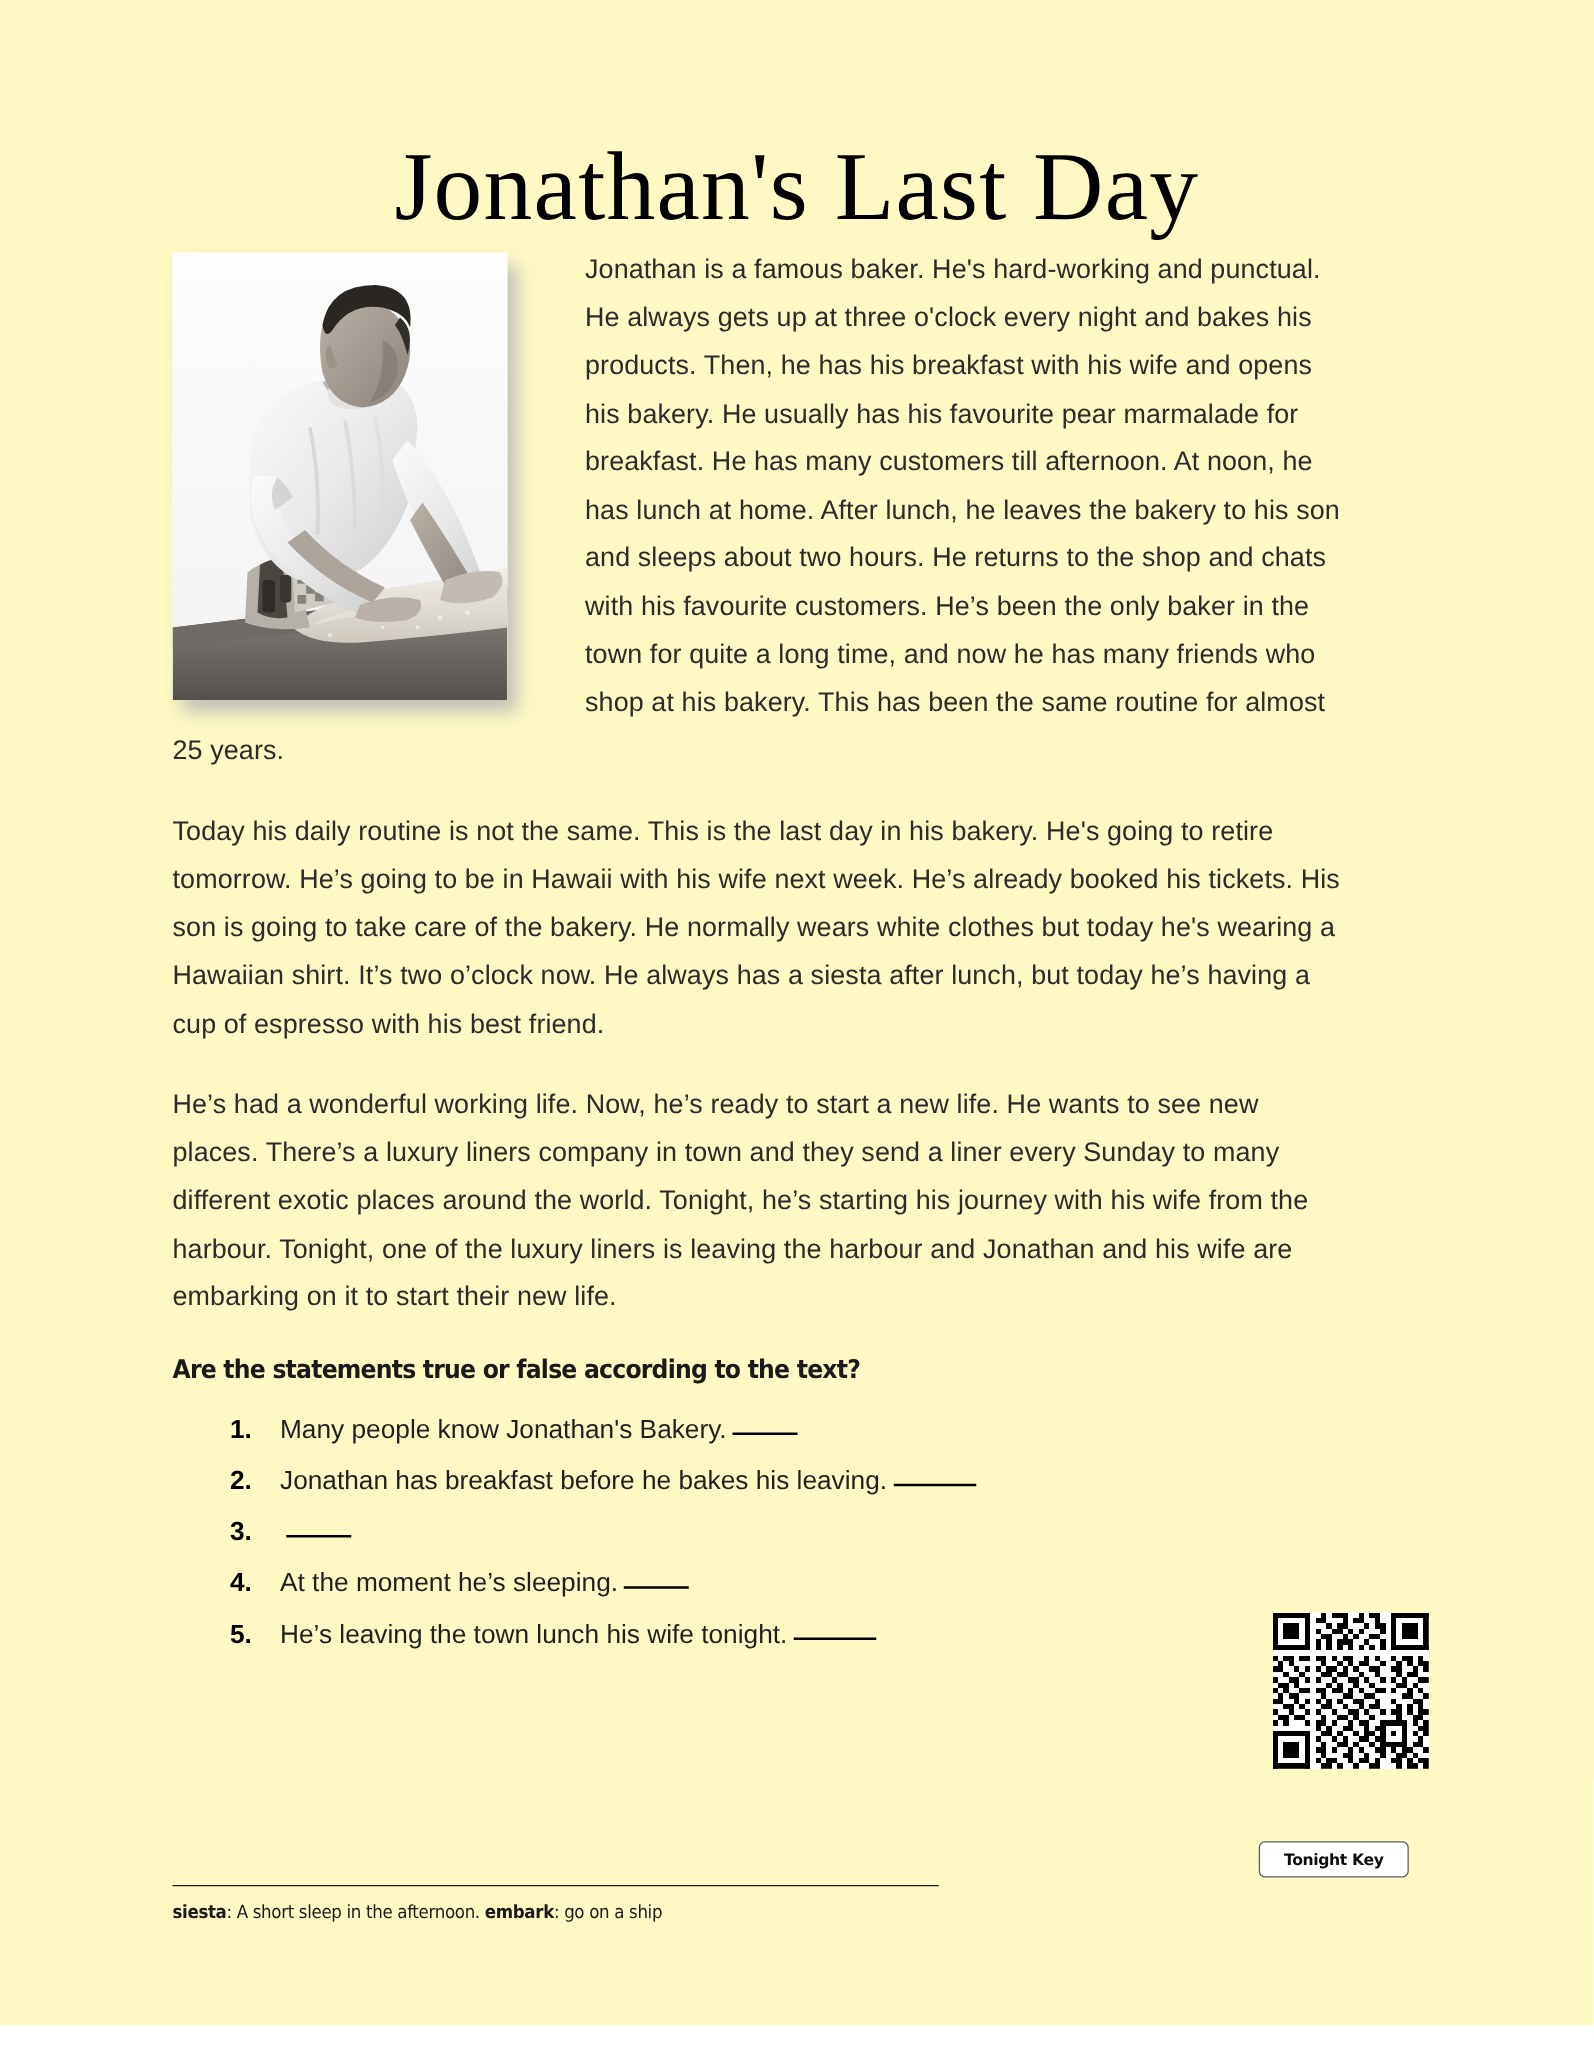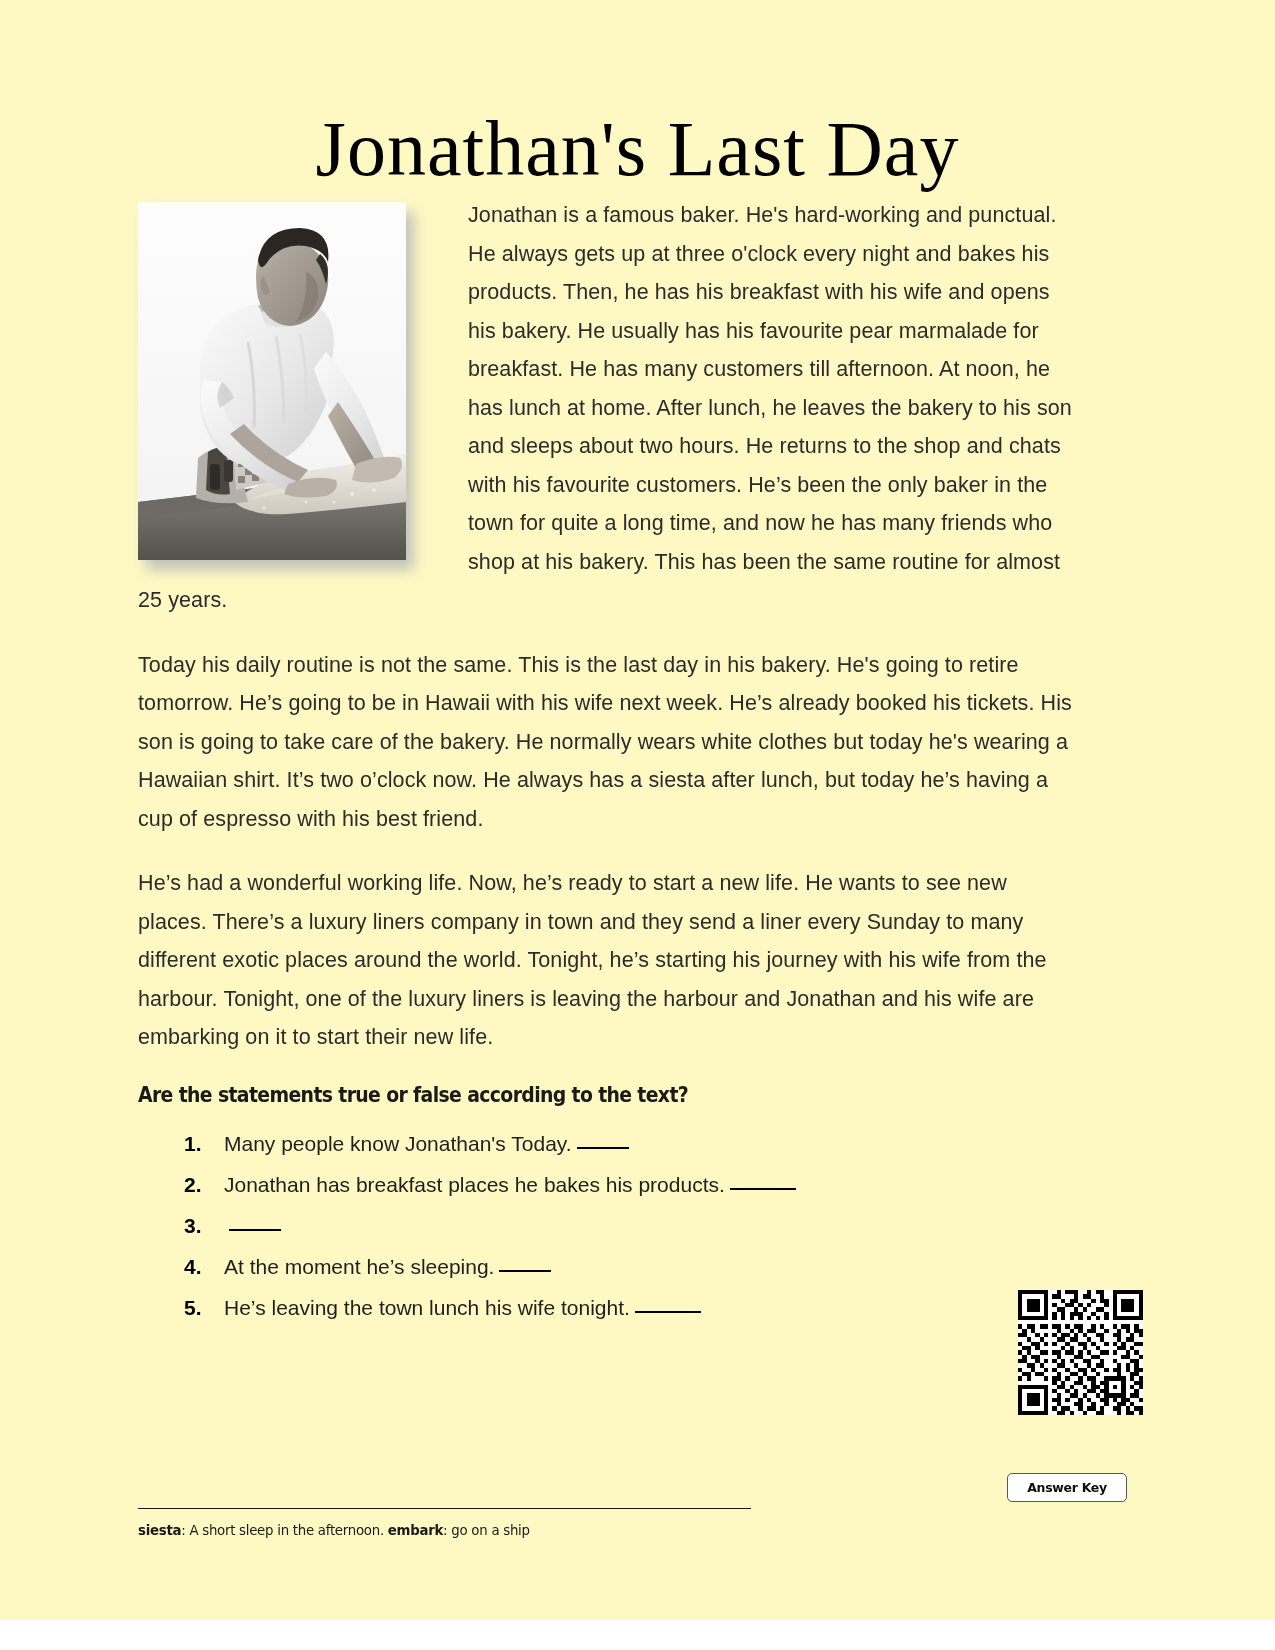--- a/index.html
+++ b/index.html
@@ -290,24 +290,24 @@
     <p class="body first">Jonathan is a famous baker. He's hard-working and punctual. He always gets up at three o'clock every night and bakes his products. Then, he has his breakfast with his wife and opens his bakery. He usually has his favourite pear marmalade for breakfast. He has many customers till afternoon. At noon, he has lunch at home. After lunch, he leaves the bakery to his son and sleeps about two hours. He returns to the shop and chats with his favourite customers. He’s been the only baker in the town for quite a long time, and now he has many friends who shop at his bakery. This has been the same routine for almost 25 years.</p>
 
     <p class="body">Today his daily routine is not the same. This is the last day in his bakery. He's going to retire tomorrow. He’s going to be in Hawaii with his wife next week. He’s already booked his tickets. His son is going to take care of the bakery. He normally wears white clothes but today he's wearing a Hawaiian shirt. It’s two o’clock now. He always has a siesta after lunch, but today he’s having a cup of espresso with his best friend.</p>
 
     <p class="body">He’s had a wonderful working life. Now, he’s ready to start a new life. He wants to see new places. There’s a luxury liners company in town and they send a liner every Sunday to many different exotic places around the world. Tonight, he’s starting his journey with his wife from the harbour. Tonight, one of the luxury liners is leaving the harbour and Jonathan and his wife are embarking on it to start their new life.</p>
 
     <div class="q-heading">Are the statements true or false according to the text?</div>
 
     <ol class="statements">
       <li>
-        <span>Many people know Jonathan's Today.</span><span class="blank w1"></span>
+        <span>Many people know Jonathan's Bakery.</span><span class="blank w1"></span>
       </li>
       <li>
-        <span>Jonathan has breakfast places he bakes his products.</span><span class="blank w2"></span>
+        <span>Jonathan has breakfast before he bakes his leaving.</span><span class="blank w2"></span>
       </li>
       <li>
         <span class="blank w1"></span>
       </li>
       <li>
         <span>At the moment he’s sleeping.</span><span class="blank w1"></span>
       </li>
       <li>
         <span>He’s leaving the town lunch his wife tonight.</span><span class="blank w2"></span>
       </li>
@@ -554,21 +554,21 @@
         <rect x="15" y="28" width="1" height="1"></rect>
           <rect x="18" y="28" width="2" height="1"></rect>
         <rect x="23" y="28" width="1" height="1"></rect>
           <rect x="25" y="28" width="2" height="1"></rect>
         <rect x="28" y="28" width="1" height="1"></rect>
       </g>
     </svg>
   </div>
 
   <div class="answer-key">
-    <span>Answer Key</span>
+    <span>Tonight Key</span>
   </div>
 
   <div class="footer-rule"></div>
 
   <div class="footnote">
     <b>siesta</b><span>: A short sleep in the afternoon.</span>
     <b>embark</b><span>: go on a ship</span>
   </div>
 
 </div>

